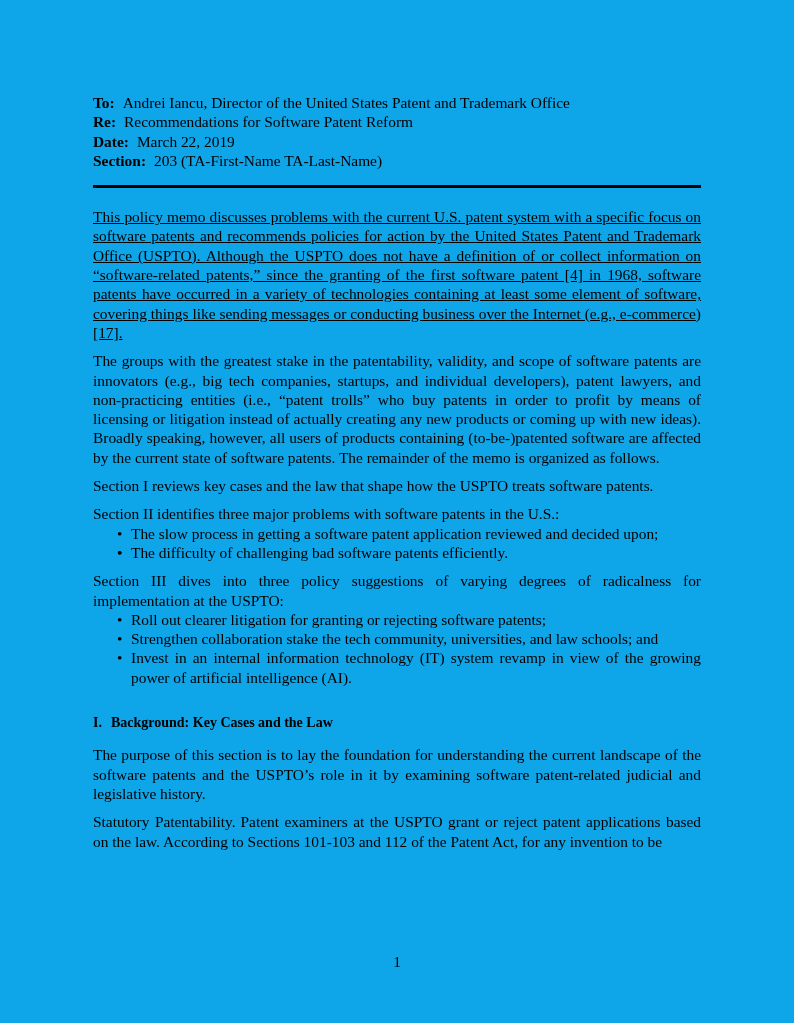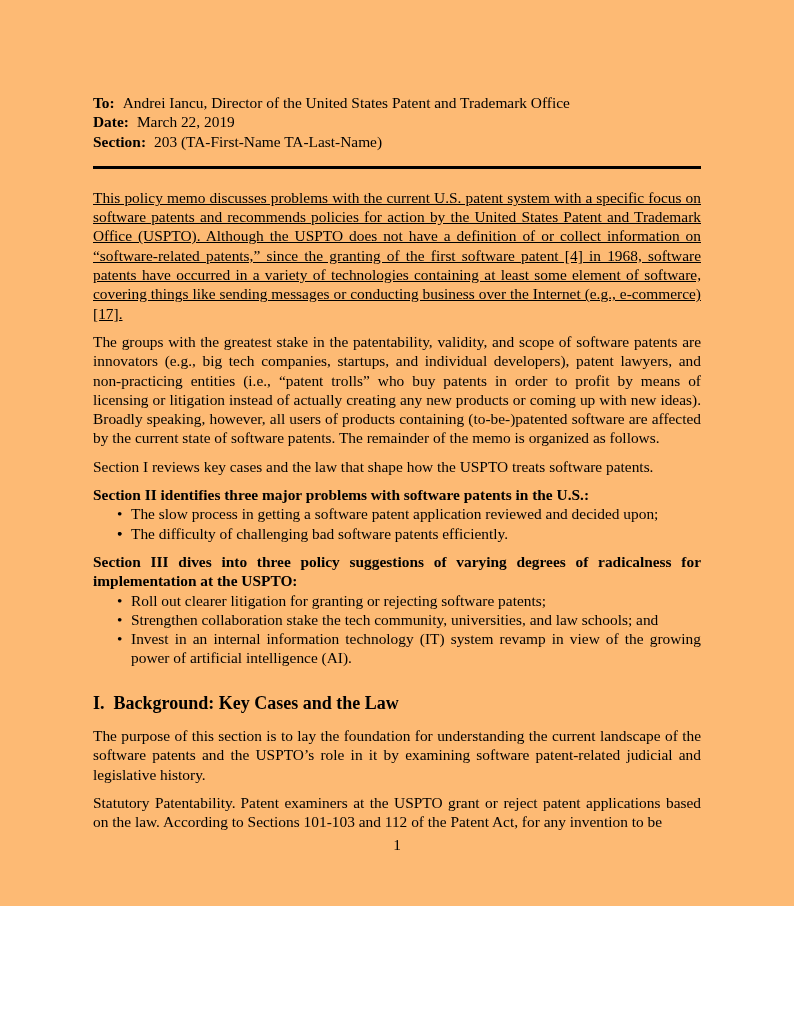--- a/index.html
+++ b/index.html
@@ -3,22 +3,22 @@
 <meta charset="utf-8">
 <style>
   html, body {
     margin: 0;
     padding: 0;
     background: #ffffff;
   }
   .page {
     position: relative;
     width: 794px;
-    height: 906px;
-    background: #fdba74;
+    height: 1023px;
+    background: #0ea5e9;
     color: #000000;
     font-family: "Liberation Serif", serif;
     overflow: hidden;
   }
   .content {
     position: absolute;
     left: 93px;
     top: 93px;
     width: 608px;
     font-size: 15.4px;
@@ -39,38 +39,37 @@
   p.body-para {
     margin: 9px 0;
     text-align: justify;
   }
   p.first-para {
     margin-top: 19px;
     text-decoration: underline;
   }
   p.intro-para {
     margin-bottom: 0;
-    font-weight: bold;
   }
   ul.bullet-list {
     margin: 0 0 9px 0;
     padding: 0 0 0 38px;
     list-style: none;
   }
   ul.bullet-list li {
     position: relative;
     text-align: justify;
   }
   ul.bullet-list li .bullet {
     position: absolute;
     left: -14px;
     top: 0;
   }
   h2.section-heading {
-    font-size: 18px;
+    font-size: 14px;
     font-weight: bold;
     margin: 26px 0 13px 0;
   }
   h2.section-heading .heading-number {
     margin-right: 9px;
   }
   .lead-italic {
     margin-right: 5px;
   }
   .page-number {
@@ -84,20 +83,23 @@
 </style>
 </head>
 <body>
 
 <div class="page">
   <div class="content">
 
     <div>
       <div class="memo-field">
         <span class="memo-label">To:</span><span>Andrei Iancu, Director of the United States Patent and Trademark Office</span>
+      </div>
+      <div class="memo-field">
+        <span class="memo-label">Re:</span><span>Recommendations for Software Patent Reform</span>
       </div>
       <div class="memo-field">
         <span class="memo-label">Date:</span><span>March 22, 2019</span>
       </div>
       <div class="memo-field">
         <span class="memo-label">Section:</span><span>203 (TA-First-Name TA-Last-Name)</span>
       </div>
     </div>
 
     <hr class="divider">

